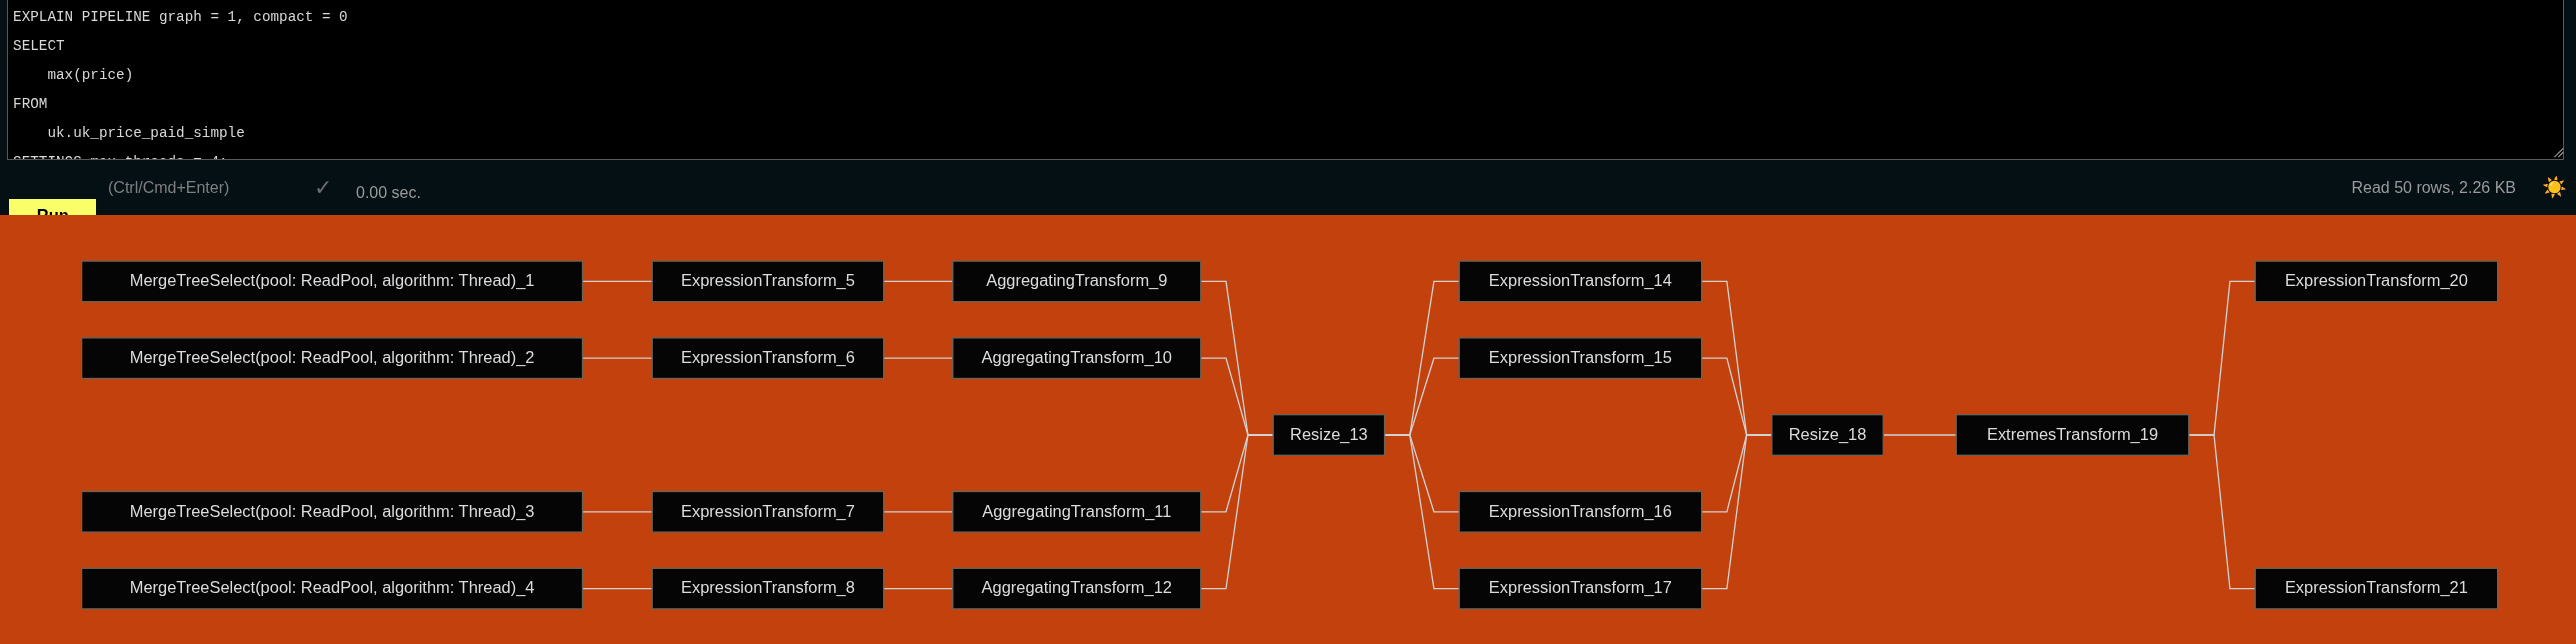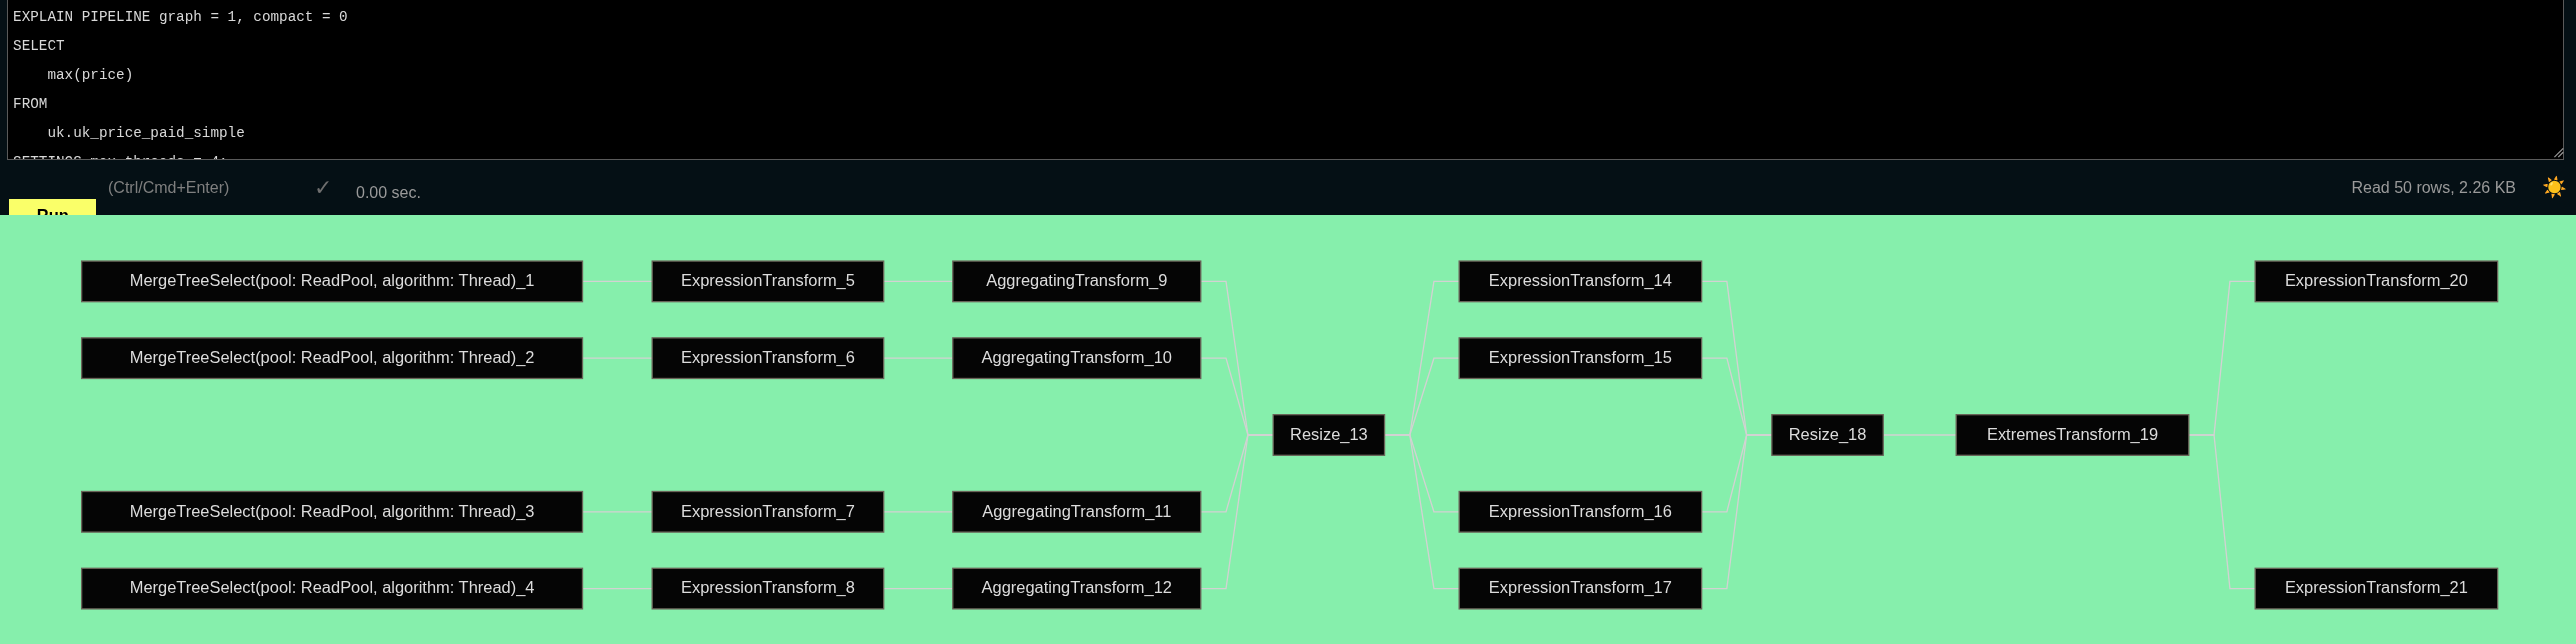--- a/index.html
+++ b/index.html
@@ -123,21 +123,21 @@
     cursor: pointer;
   }
 
   
   .graph-area {
     position: absolute;
     left: 0px;
     top: 215px;
     width: 2576px;
     height: 429px;
-    background: #86efac;
+    background: #c2410c;
   }
   .graph-svg {
     position: absolute;
     left: 0;
     top: 0;
   }
   .edge {
     fill: none;
     stroke: #d2d2d2;
     stroke-width: 2.4;

